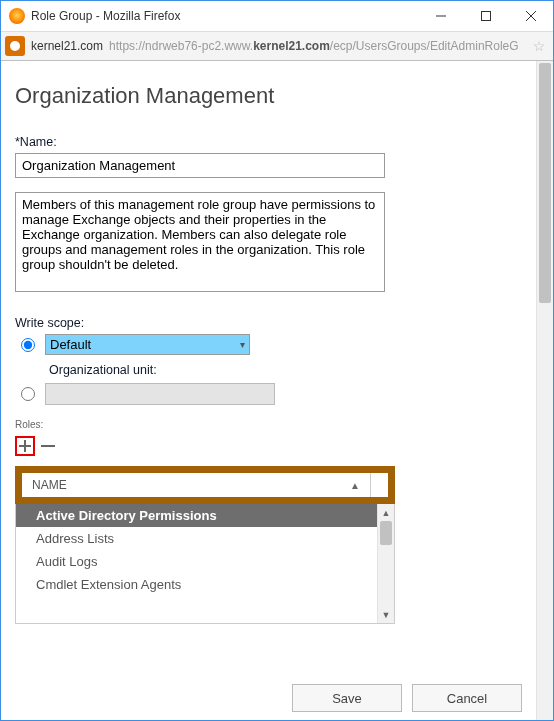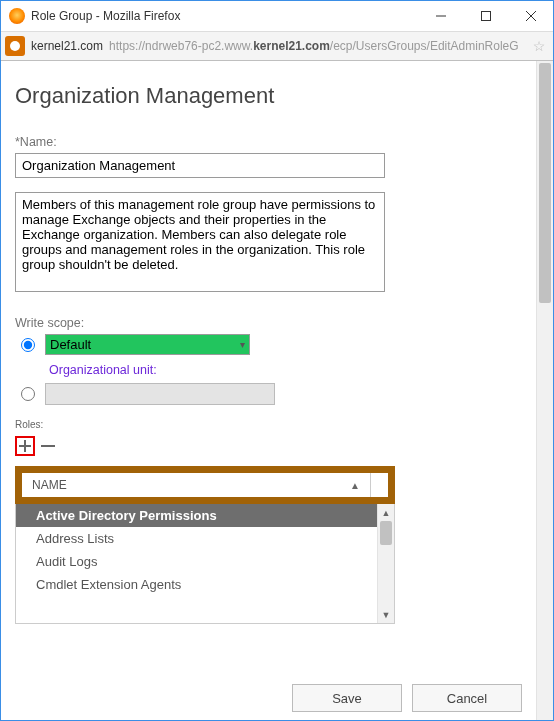--- a/index.html
+++ b/index.html
@@ -24,31 +24,31 @@
   .star { width: 20px; text-align: center; color: #bbb; font-size: 14px; }
 
   
   .viewport { display: flex; height: calc(721px - 60px - 2px); }
   .content { flex: 1; padding: 22px 14px 10px 14px; overflow: hidden; position: relative; }
   .scroll-col { width: 17px; background: #f1f1f1; position: relative; border-left: 1px solid #e3e3e3; }
   .scroll-thumb { position: absolute; top: 2px; left: 2px; right: 2px; height: 240px; background: #c1c1c1; border-radius: 2px; }
 
   .page-title { font-size: 22px; color: #444; font-weight: 300; margin-bottom: 26px; }
 
-  .form-label { font-size: 12.5px; color: #737373; margin-bottom: 4px; }
+  .form-label { font-size: 12.5px; color: #0f172a; margin-bottom: 4px; }
   .text-input { width: 370px; font-size: 13px; padding: 4px 6px; border: 1px solid #9a9a9a; margin-bottom: 14px; font-family: inherit; }
   .textarea { width: 370px; height: 100px; font-size: 13px; padding: 4px 6px; border: 1px solid #9a9a9a; margin-bottom: 20px; font-family: inherit; resize: none; }
 
   .radio-row { display: flex; align-items: center; margin-bottom: 8px; }
   .radio { width: 14px; height: 14px; margin: 0 10px 0 6px; }
-  .select-box { border: 1px solid #9a9a9a; font-size: 13px; padding: 2px 4px; width: 205px; background: #22c55e; display: flex; align-items: center; justify-content: space-between; }
+  .select-box { border: 1px solid #9a9a9a; font-size: 13px; padding: 2px 4px; width: 205px; background: #7dd3fc; display: flex; align-items: center; justify-content: space-between; }
   .select-arrow { font-size: 10px; color: #555; }
 
   .ou-wrap { margin-left: 34px; margin-bottom: 6px; }
-  .ou-label { font-size: 12.5px; color: #6d28d9; margin-bottom: 4px; }
+  .ou-label { font-size: 12.5px; color: #0f172a; margin-bottom: 4px; }
   .ou-row { display: flex; align-items: center; margin-bottom: 14px; }
   .ou-row .radio { margin: 0 10px 0 6px; }
   .ou-input { width: 230px; height: 22px; background: #e4e4e4; border: 1px solid #bbb; }
 
   .section-label { font-size: 10px; color: #666; margin-top: 8px; margin-bottom: 6px; }
   .icon-row { display: flex; align-items: center; gap: 6px; margin-bottom: 10px; }
   .add-btn { width: 20px; height: 20px; border: 2px solid #e60000; display: flex; align-items: center; justify-content: center; }
   .plus { position: relative; width: 12px; height: 12px; }
   .plus::before, .plus::after { content: ""; position: absolute; background: #666; }
   .plus::before { left: 5px; top: 0; width: 2px; height: 12px; }

